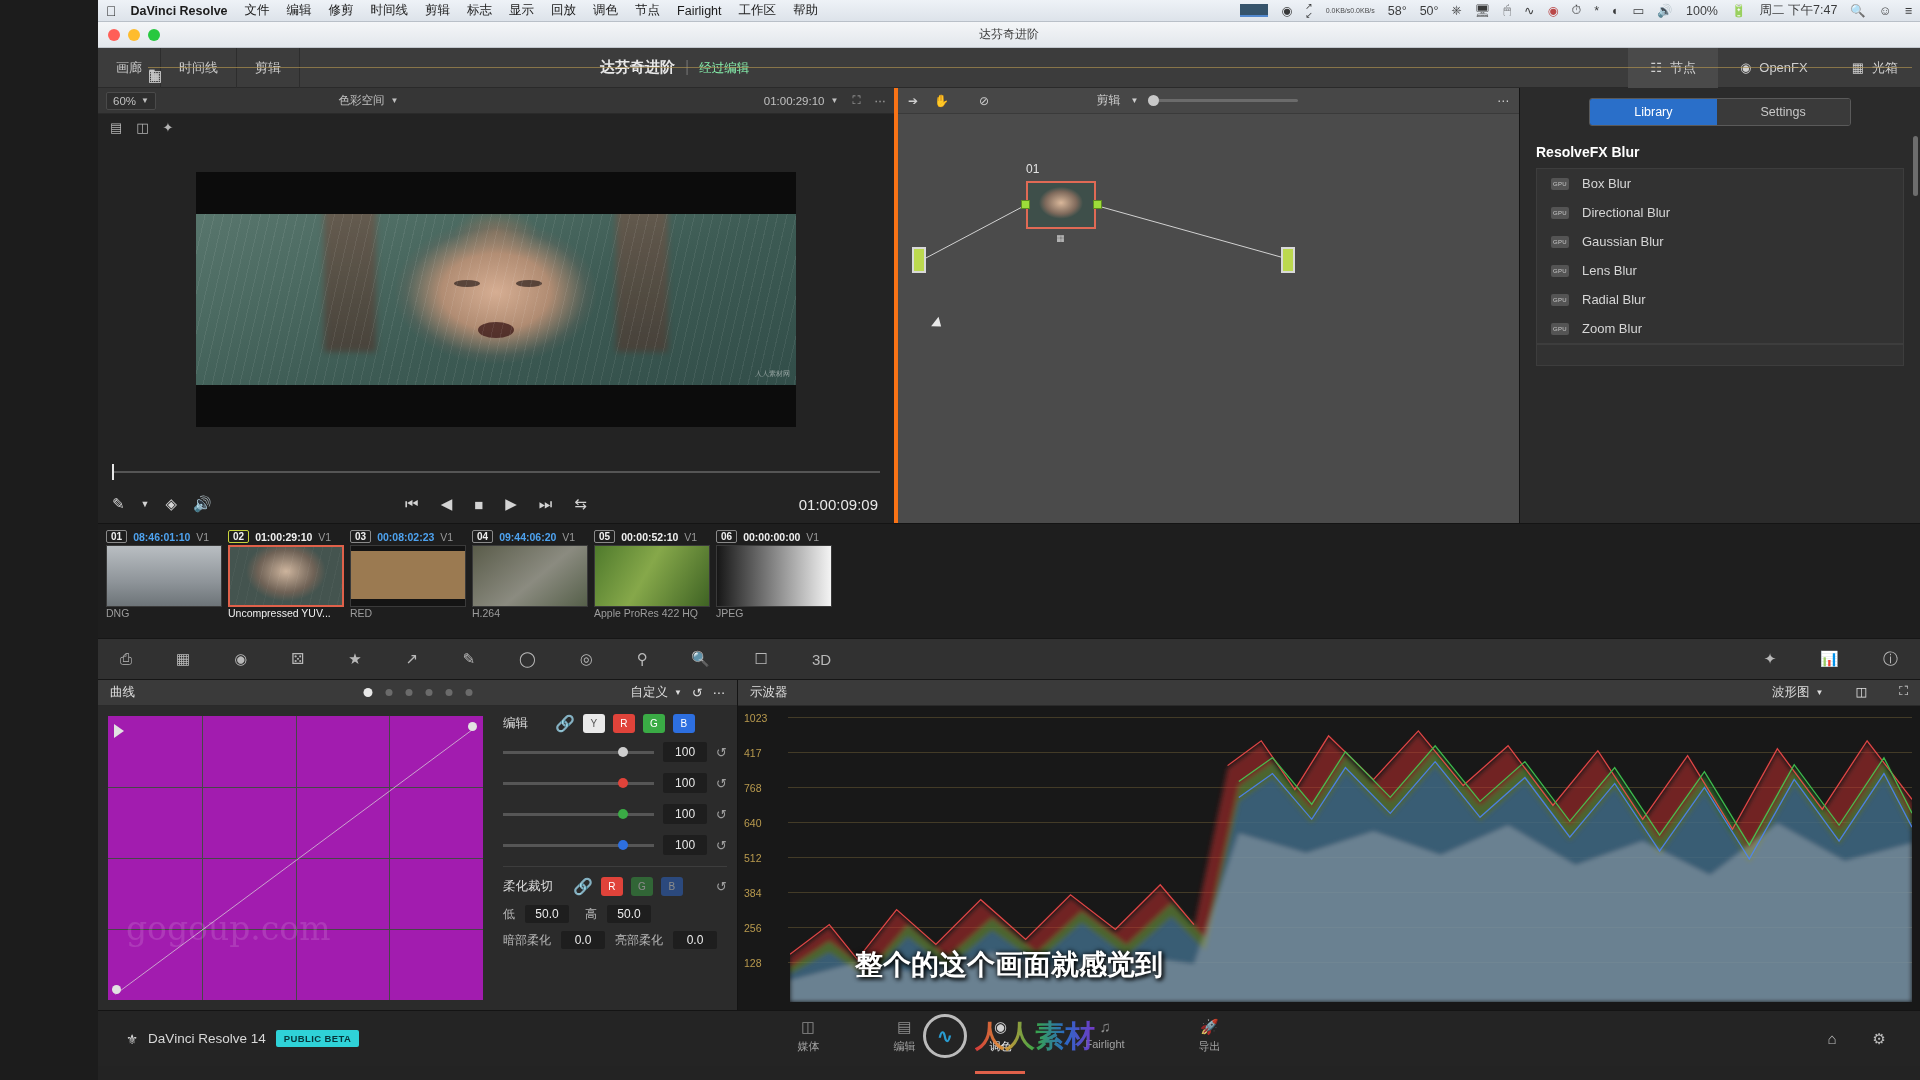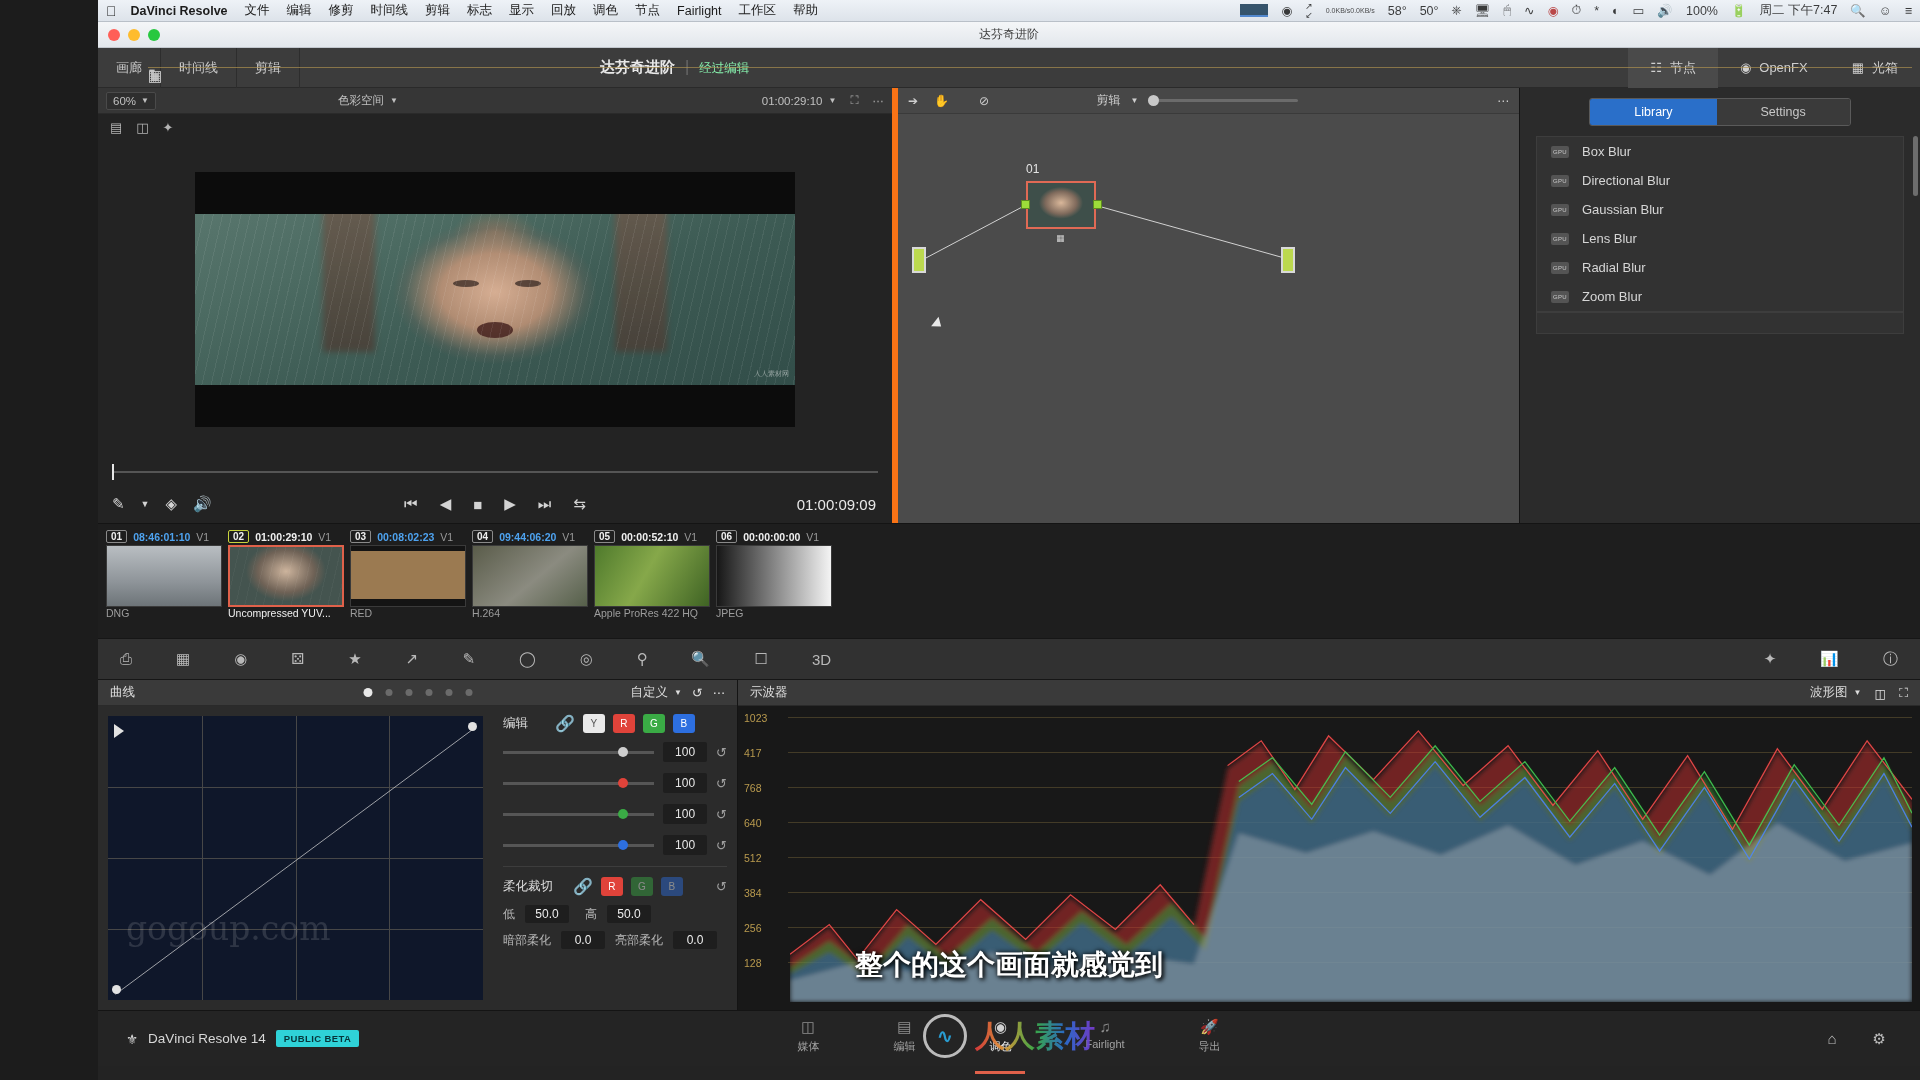--- a/index.html
+++ b/index.html
@@ -49,21 +49,21 @@
   .tbar .proj{margin-left:300px;display:flex;align-items:baseline;gap:10px;}
   .proj .pname{color:#e8e8e8;font-size:15px;font-weight:bold;}
   .proj .sep{color:#6a6a6a;}
   .proj .ptl{color:#86efac;font-size:12.5px;}
   .tbar .right{margin-left:auto;display:flex;align-items:center;}
   .rbtn{display:flex;align-items:center;gap:8px;padding:0 22px;height:40px;color:#d0d0d0;font-size:13px;}
   .rbtn.sel{background:#4a4a4a;}
 
   
   .mid{display:flex;height:435px;background:#232323;}
-  .viewer{width:800px;background:#232323;border-right:6px solid #f97316;display:flex;flex-direction:column;}
+  .viewer{width:800px;background:#232323;border-right:4px solid #f97316;display:flex;flex-direction:column;}
 
   .vtop{height:26px;background:#363636;display:flex;align-items:center;padding:0 8px;
         font-size:11.5px;color:#c0c0c0;border-bottom:1px solid #2a2a2a;}
   .zoomsel{display:flex;align-items:center;gap:5px;background:#2e2e2e;border:1px solid #4a4a4a;
            padding:2px 6px;border-radius:2px;}
   .vtop .cs{margin:0 auto;display:flex;align-items:center;gap:6px;}
   .vtop .tc{margin-left:auto;display:flex;align-items:center;gap:6px;}
   .vtop .ic{margin-left:14px;opacity:.8;}
 
   .vtools{height:26px;display:flex;align-items:center;gap:14px;padding:0 12px;color:#b4b4b4;font-size:13px;}
@@ -161,21 +161,21 @@
   .curvepanel{width:640px;border-right:1px solid #141414;display:flex;flex-direction:column;}
   .ph-hd{height:26px;background:#3a3a3a;display:flex;align-items:center;padding:0 12px;
          color:#e0e0e0;font-size:12.5px;border-bottom:1px solid #2a2a2a;}
   .ph-hd .dots{margin-left:auto;display:flex;gap:10px;align-items:center;}
   .cdots{position:absolute;left:50%;transform:translateX(-50%);display:flex;gap:13px;align-items:center;}
   .cdot{width:7px;height:7px;border-radius:50%;background:#6b6b6b;}
   .cdot.on{background:#e8e8e8;width:9px;height:9px;}
   .dropd{display:flex;align-items:center;gap:6px;color:#ddd;}
   .curvebody{flex:1;display:flex;}
   .graphbox{width:395px;padding:10px;}
-  .gb{width:100%;height:100%;background:#0f172a;position:relative;overflow:hidden;padding-left:18px;}
+  .gb{width:100%;height:100%;background:#a21caf;position:relative;overflow:hidden;padding-left:18px;}
   .gline{position:absolute;background:#474747;}
   .gb .curve{position:absolute;left:0;bottom:0;width:100%;height:100%;}
   .ctlpt{position:absolute;width:9px;height:9px;border-radius:50%;background:#e2e2e2;}
   .gogoup{position:absolute;left:18px;bottom:52px;font-size:33px;color:rgba(255,255,255,.13);
           font-family:"DejaVu Serif",serif;}
   .ctrls{flex:1;padding:8px 10px;}
   .crow{display:flex;align-items:center;gap:8px;margin-bottom:9px;}
   .crow .lbl{color:#dedede;font-size:12.5px;width:44px;}
   .chip{width:22px;height:19px;border-radius:3px;display:flex;align-items:center;justify-content:center;
         font-size:10px;color:#fff;}
@@ -190,21 +190,21 @@
        display:flex;align-items:center;justify-content:center;}
   .rst{color:#9d9d9d;font-size:13px;}
   .divline{height:1px;background:#3d3d3d;margin:4px 0 10px 0;}
   .nrow{display:flex;align-items:center;gap:10px;margin-bottom:8px;font-size:12px;color:#b6b6b6;}
   .nrow .v{background:#1e1e1e;color:#eee;border-radius:2px;padding:2px 10px;min-width:44px;text-align:center;}
 
   
   .scope{flex:1;display:flex;flex-direction:column;}
   .scope-hd{height:26px;background:#3a3a3a;display:flex;align-items:center;padding:0 12px;
             color:#e0e0e0;font-size:12.5px;border-bottom:1px solid #2a2a2a;}
-  .scope-hd .right{margin-left:auto;display:flex;align-items:flex-end;gap:13px;}
+  .scope-hd .right{margin-left:auto;display:flex;align-items:flex-start;gap:32px;font-family:Liberation Serif, serif;}
   .scopebody{flex:1;background:#181818;position:relative;overflow:hidden;}
   .axis{position:absolute;left:6px;color:#b99a4e;font-size:10.5px;}
   .gl{position:absolute;left:50px;right:8px;height:1px;background:rgba(180,150,80,.28);}
   .wavewrap{position:absolute;left:52px;right:8px;top:8px;bottom:8px;}
 
   
   .subtitle{position:absolute;left:0;right:0;bottom:96px;text-align:center;
             color:#fff;font-size:28px;font-weight:bold;
             text-shadow:0 0 5px #000,2px 2px 4px #000;z-index:40;}
 
@@ -426,20 +426,21 @@
         </div>
       </div>
 
       <div class="fx" style="position:relative;">
         <div class="fx-tabs">
           <div class="segwrap">
             <div class="seg on">Library</div>
             <div class="seg">Settings</div>
           </div>
         </div>
+        <div class="fx-hd">ResolveFX Blur</div>
         <div class="fx-list">
           <div class="fx-item">
             <span class="gpu">GPU</span>
             <span>Box Blur</span>
           </div>
           <div class="fx-item">
             <span class="gpu">GPU</span>
             <span>Directional Blur</span>
           </div>
           <div class="fx-item">

